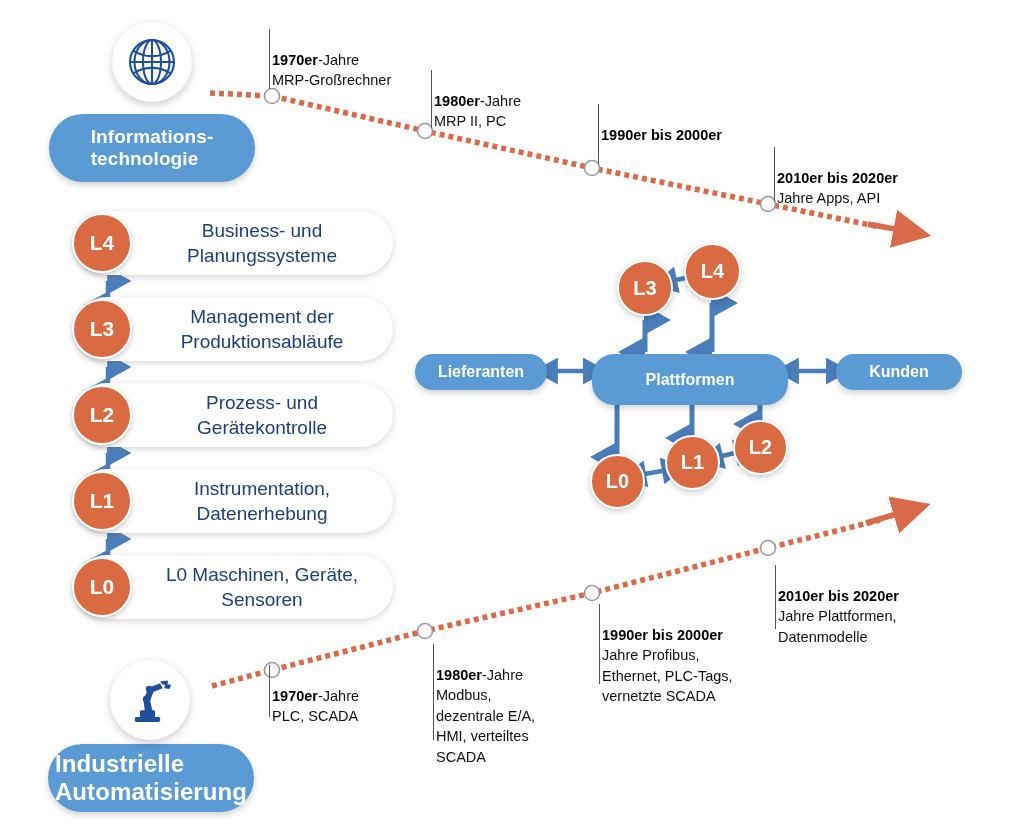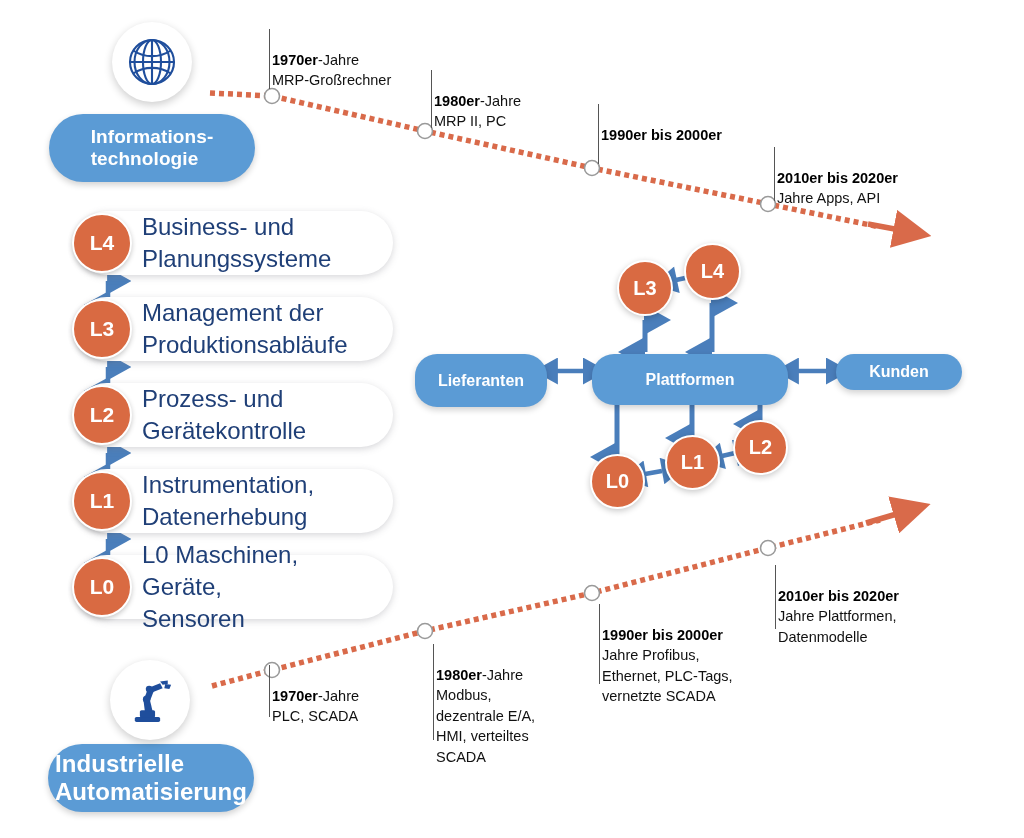--- a/index.html
+++ b/index.html
@@ -56,23 +56,24 @@
     display:flex;align-items:center;justify-content:center;
     box-shadow:0 2px 5px rgba(0,0,0,.22);
     border:2px solid #ffffff;
     box-sizing:border-box;
   }
   .lvl-text{
     position:absolute;
     left:67px;top:50%;
     transform:translateY(-50%);
     color:#1F3F77;
-    font-size:24px;
+    font-size:19px;
     line-height:1.33;
     width:240px;
+    text-align:center;
   }
 
   
   .blue-pill{
     position:absolute;
     background:#5B9BD5;
     border-radius:22px;
     color:#ffffff;
     font-weight:bold;
     font-size:16px;
@@ -236,21 +237,21 @@
     <div class="lvl-badge">L1</div>
     <div class="lvl-text" style="white-space:pre-line;">Instrumentation,
 Datenerhebung</div>
   </div>
   <div class="lvl-row" style="top:555px;">
     <div class="lvl-badge">L0</div>
     <div class="lvl-text" style="white-space:pre-line;">L0 Maschinen, Geräte,
 Sensoren</div>
   </div>
 
-  <div class="blue-pill" style="left:415px;top:354px;width:132px;height:53px;">
+  <div class="blue-pill" style="left:415px;top:354px;width:132px;height:36px;">
     <span>Lieferanten</span>
   </div>
   <div class="blue-pill" style="left:592px;top:354px;width:196px;height:51px;">
     <span>Plattformen</span>
   </div>
   <div class="blue-pill" style="left:836px;top:354px;width:126px;height:36px;">
     <span>Kunden</span>
   </div>
 
   <div class="lvl-dot" style="left:617px;top:260px;width:56px;height:56px;font-size:20px;">

